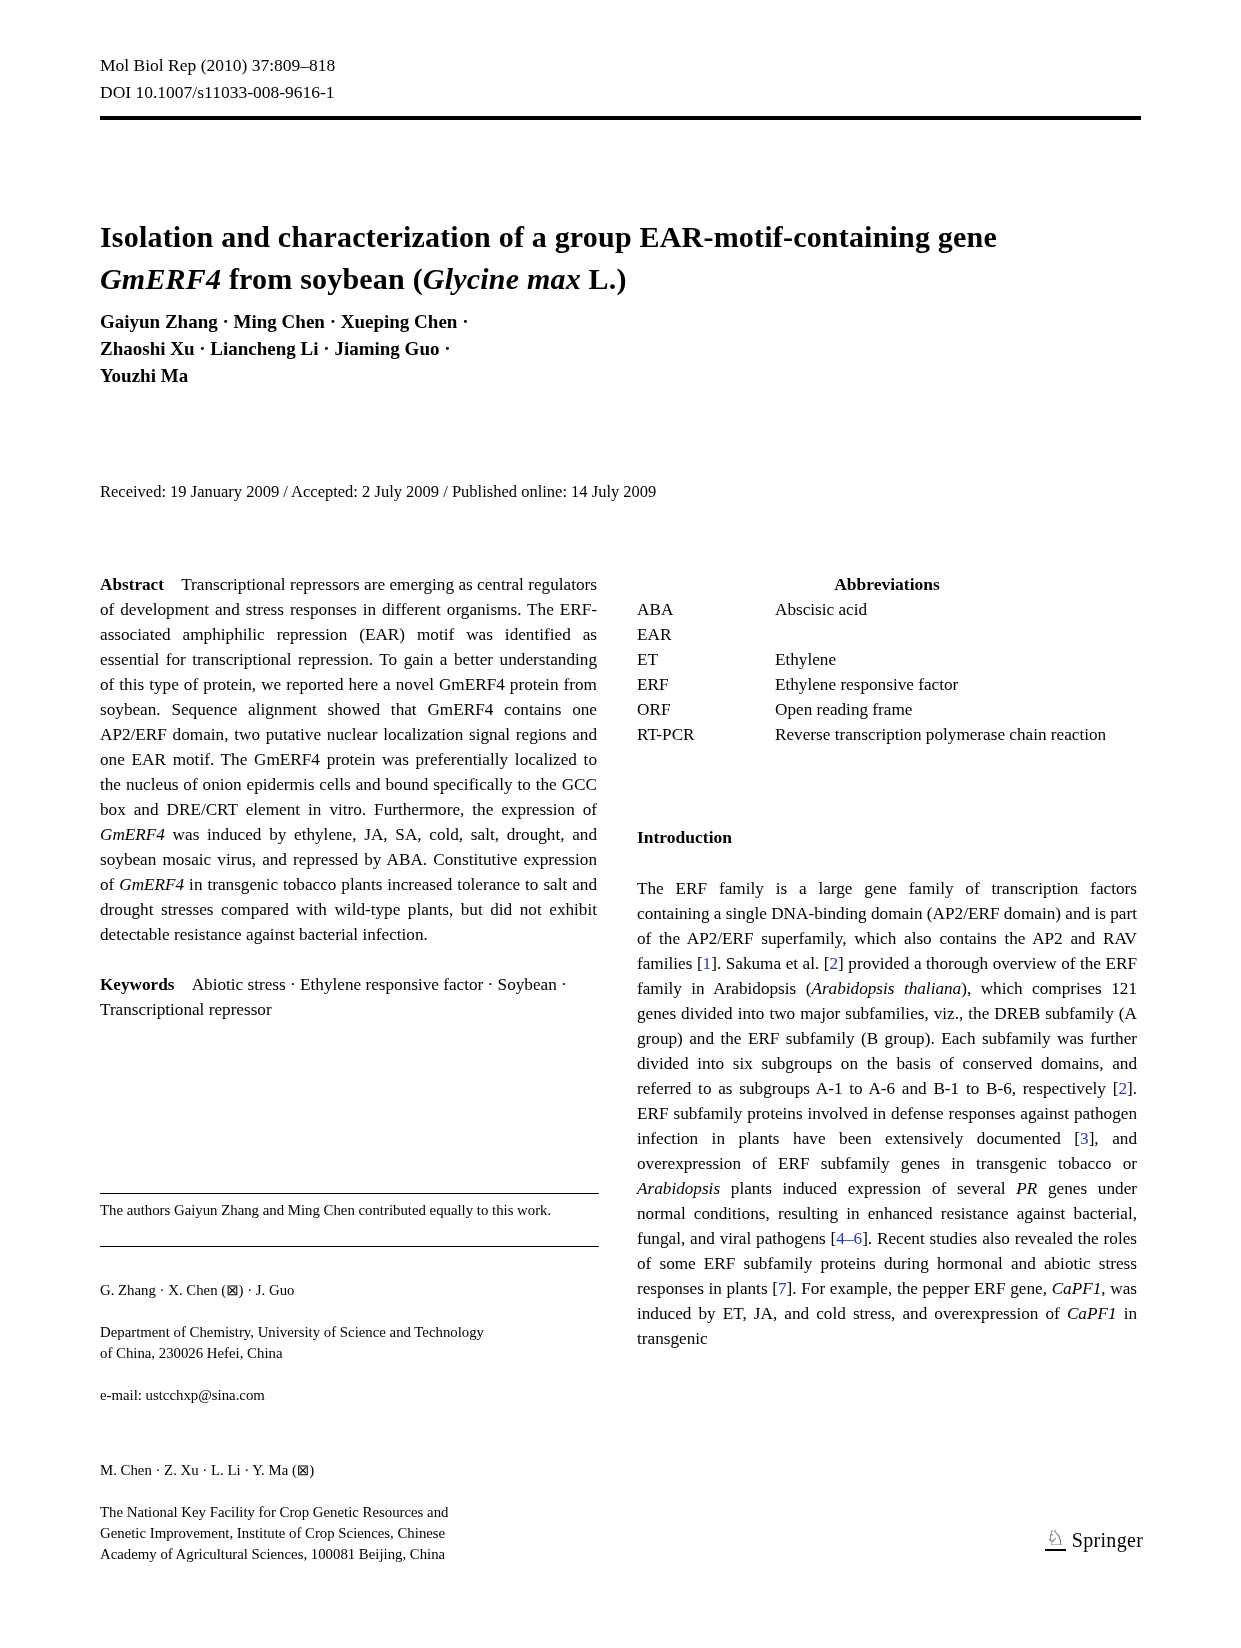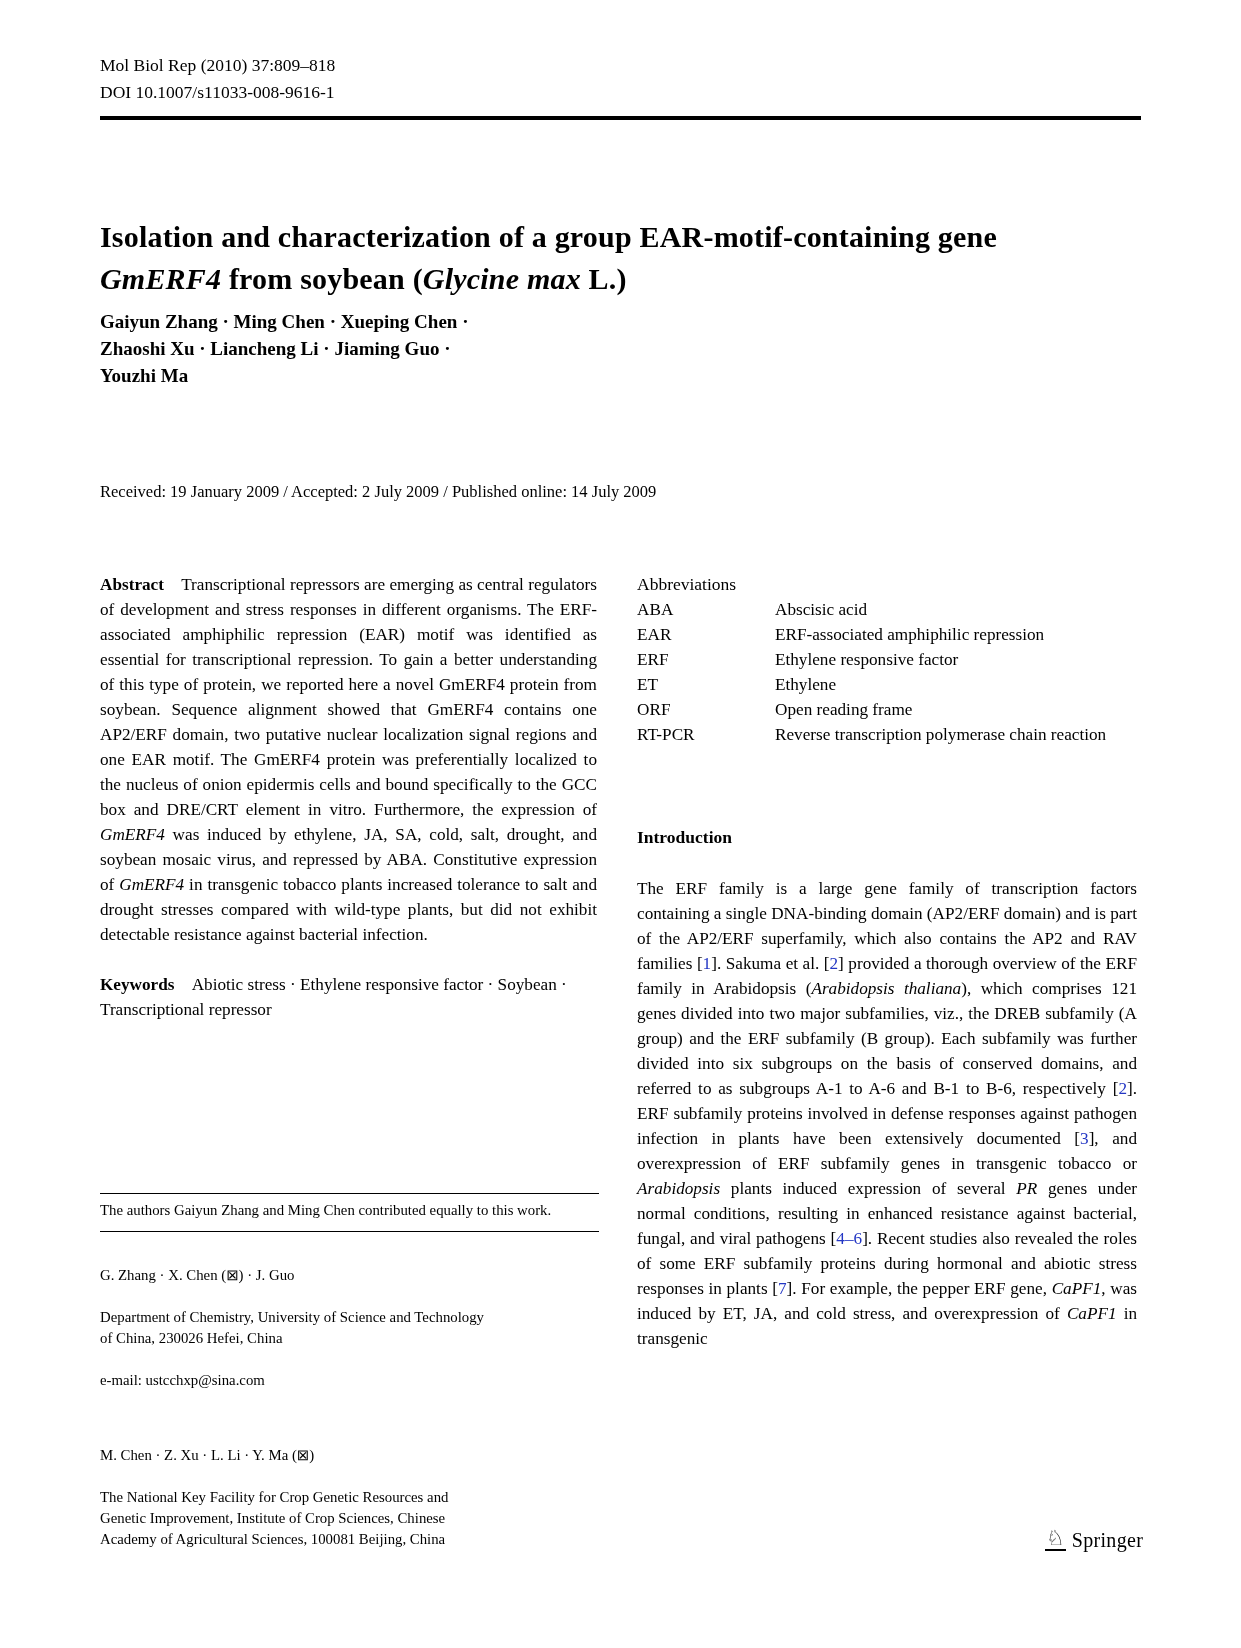--- a/index.html
+++ b/index.html
@@ -24,31 +24,31 @@
   .col-left  { left:100px; top:572px; width:497px; }
   .col-right { left:637px; top:572px; width:500px; }
 
   .body-par { font-size:17.2px; line-height:25px; text-align:justify; margin:0; }
   .seg-b { font-weight:bold; }
   .seg-i { font-style:italic; }
   .seg-link { color:var(--link-blue, #2336c4); }
 
   .keywords-par { font-size:17.2px; line-height:25px; margin:25px 0 0 0; text-align:left; }
 
-  .abbr-heading { font-size:17.5px; font-weight:normal; line-height:25px; margin:0; }
+  .abbr-heading { font-size:17.5px; font-weight:bold; line-height:25px; margin:0;text-align:center; }
   .abbr-row { display:flex; font-size:17.2px; line-height:25px; }
   .abbr-key { width:98px; flex:0 0 98px; }
   .abbr-val { flex:1;margin-left:40px; }
 
   .intro-heading { font-size:17.5px; font-weight:bold; line-height:25px; margin:78px 0 12px 0; }
   .intro-par { margin-top:26px; }
 
   .footnotes { left:100px; top:1193px; width:499px; font-size:14.8px; line-height:21px; }
   .fn-rule { height:1px; background:#000; margin:0 0 6px 0; }
-  .fn-text { margin:0 0 10px 0; }
+  .fn-text { margin:0 0 25px 0; }
   .fn-aff { margin-top:12px; white-space:pre-line; }
   .fn-aff .fn-line { white-space:pre-line; }
 
   .springer-footer { left:1045px; top:1528px; display:flex; align-items:center; gap:6px; }
   .knight-badge {
     font-family:"DejaVu Sans", sans-serif; font-size:21px; line-height:22px;
     border-bottom:2px solid #000; padding:0 1px 0 1px; display:inline-block;
     transform:translateY(-1px);
   }
   .springer-word { font-size:20px; letter-spacing:0.3px; }
@@ -80,29 +80,28 @@
 
 <div class="abs col-right">
   <p class="abbr-heading">Abbreviations</p>
   <div>
     <div class="abbr-row">
       <span class="abbr-key">ABA</span>
       <span class="abbr-val">Abscisic acid</span>
     </div>
     <div class="abbr-row">
       <span class="abbr-key">EAR</span>
-      <span class="abbr-val">ERF-associated amphiphilic repression</span>
+    </div>
+    <div class="abbr-row">
+      <span class="abbr-key">ET</span>
+      <span class="abbr-val">Ethylene</span>
     </div>
     <div class="abbr-row">
       <span class="abbr-key">ERF</span>
       <span class="abbr-val">Ethylene responsive factor</span>
-    </div>
-    <div class="abbr-row">
-      <span class="abbr-key">ET</span>
-      <span class="abbr-val">Ethylene</span>
     </div>
     <div class="abbr-row">
       <span class="abbr-key">ORF</span>
       <span class="abbr-val">Open reading frame</span>
     </div>
     <div class="abbr-row">
       <span class="abbr-key">RT-PCR</span>
       <span class="abbr-val">Reverse transcription polymerase chain reaction</span>
     </div>
   </div>

